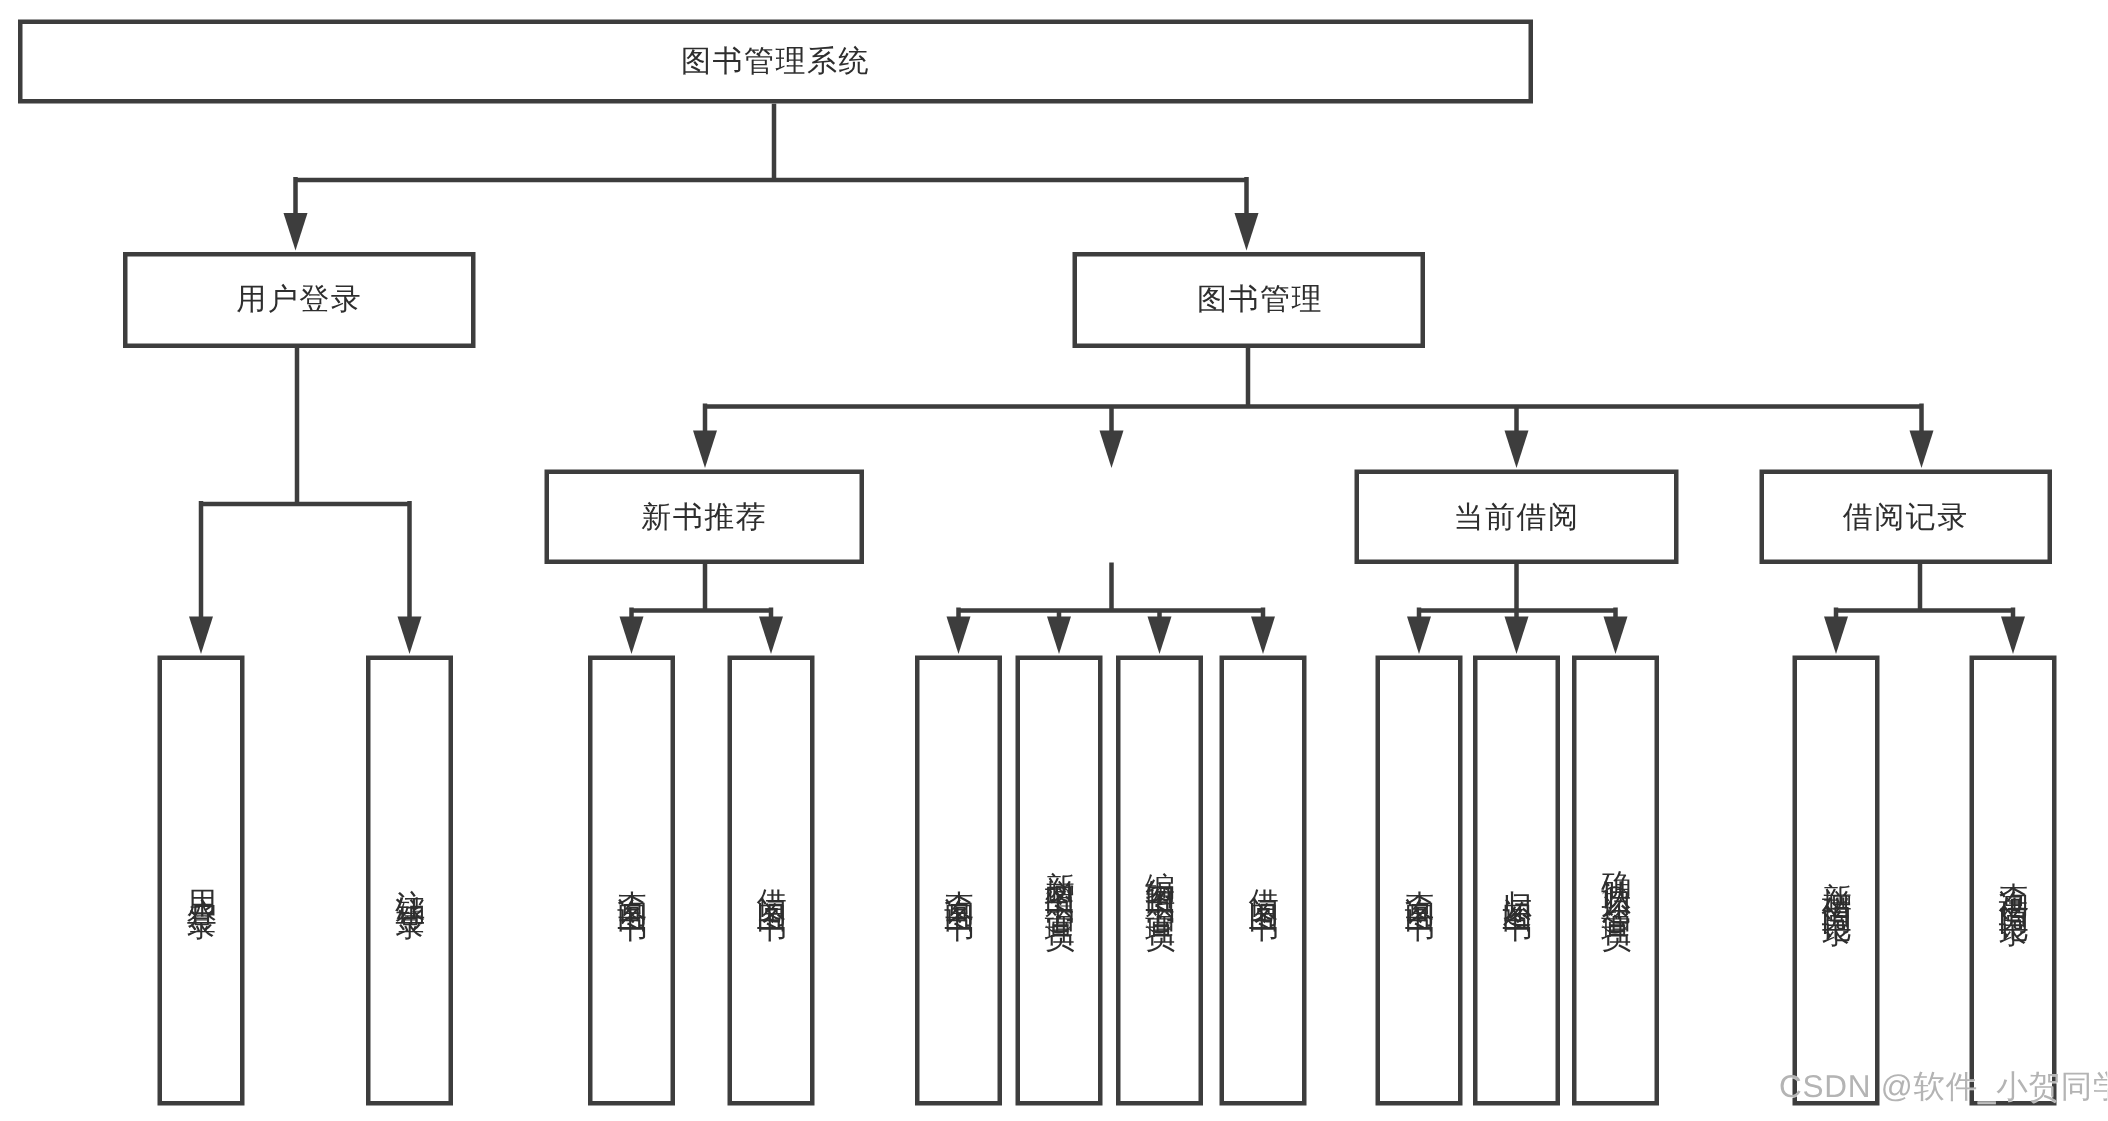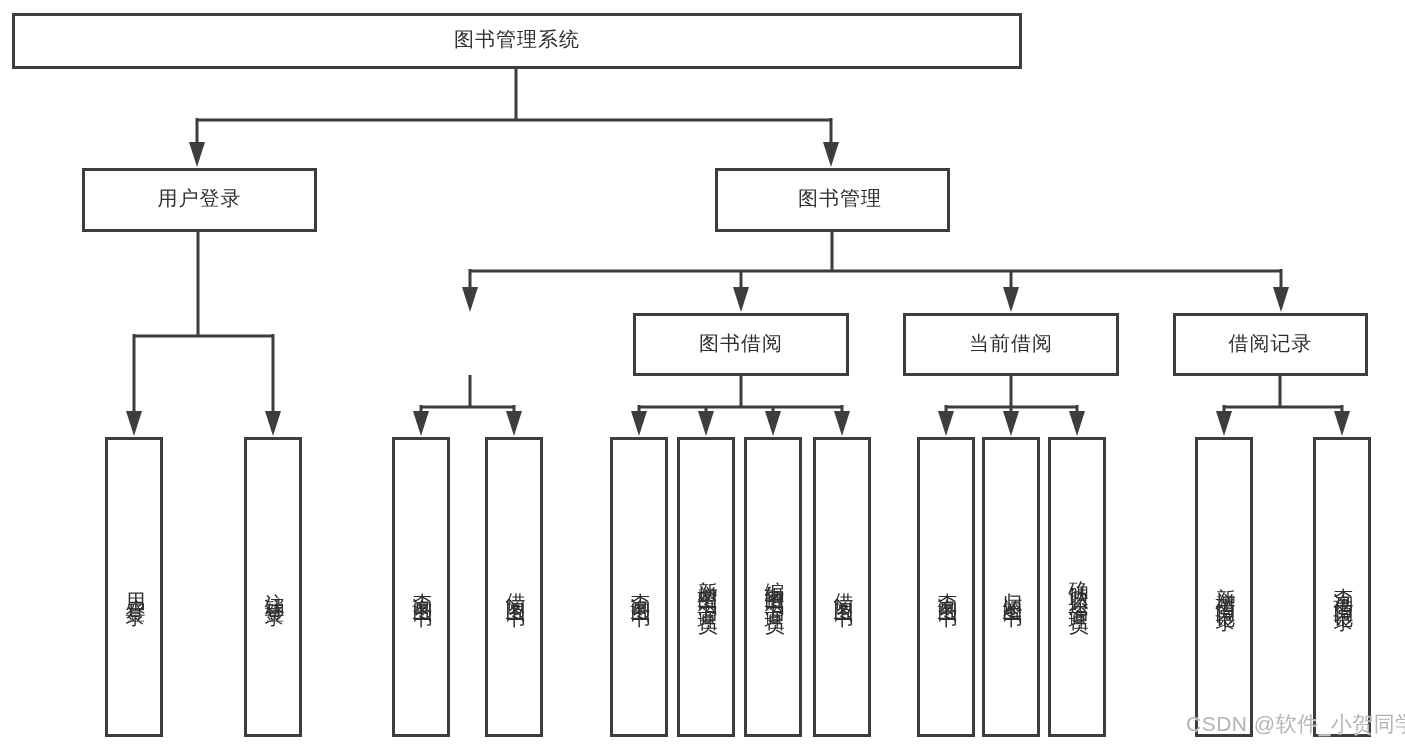--- a/index.html
+++ b/index.html
@@ -19,21 +19,20 @@
     box-sizing:border-box;
     background:#ffffff;
     border:3px solid #3d3d3d;
     display:flex;align-items:center;justify-content:center;
     color:#2e2e2e;
     font-size:20px;
     letter-spacing:1px;
     line-height:1;
     text-align:center;
     z-index:2;
-    font-family:Liberation Mono, monospace;
   }
   .node.v{
     writing-mode:vertical-rl;
     text-orientation:mixed;
     letter-spacing:5px;
     width:58px;top:437px;height:300px;
   }
   .lvl2{top:168px;height:64px;width:235px;}
   .lvl3{top:313px;height:63px;}
   .watermark{
@@ -97,21 +96,21 @@
       <polygon points="1216,411 1232,411 1224,436"></polygon>
       <polygon points="1334,411 1350,411 1342,436"></polygon>
     </g>
   </svg>
 
   <div class="node" style="left:12px;top:13px;width:1010px;height:56px;">图书管理系统</div>
 
   <div class="node lvl2" style="left:82px;">用户登录</div>
   <div class="node lvl2" style="left:715px;padding-left:15px;">图书管理</div>
 
-  <div class="node lvl3" style="left:633px;width:216px;">图书借阅</div>
+  <div class="node lvl3" style="left:363px;width:213px;">新书推荐</div>
   <div class="node lvl3" style="left:903px;width:216px;">当前借阅</div>
   <div class="node lvl3" style="left:1173px;width:195px;">借阅记录</div>
 
   <div class="node v" style="left:105px;">用户登录</div>
   <div class="node v" style="left:244px;">注销登录</div>
 
   <div class="node v" style="left:392px;">查询图书</div>
   <div class="node v" style="left:485px;">借阅图书</div>
 
   <div class="node v" style="left:610px;">查询图书</div>

